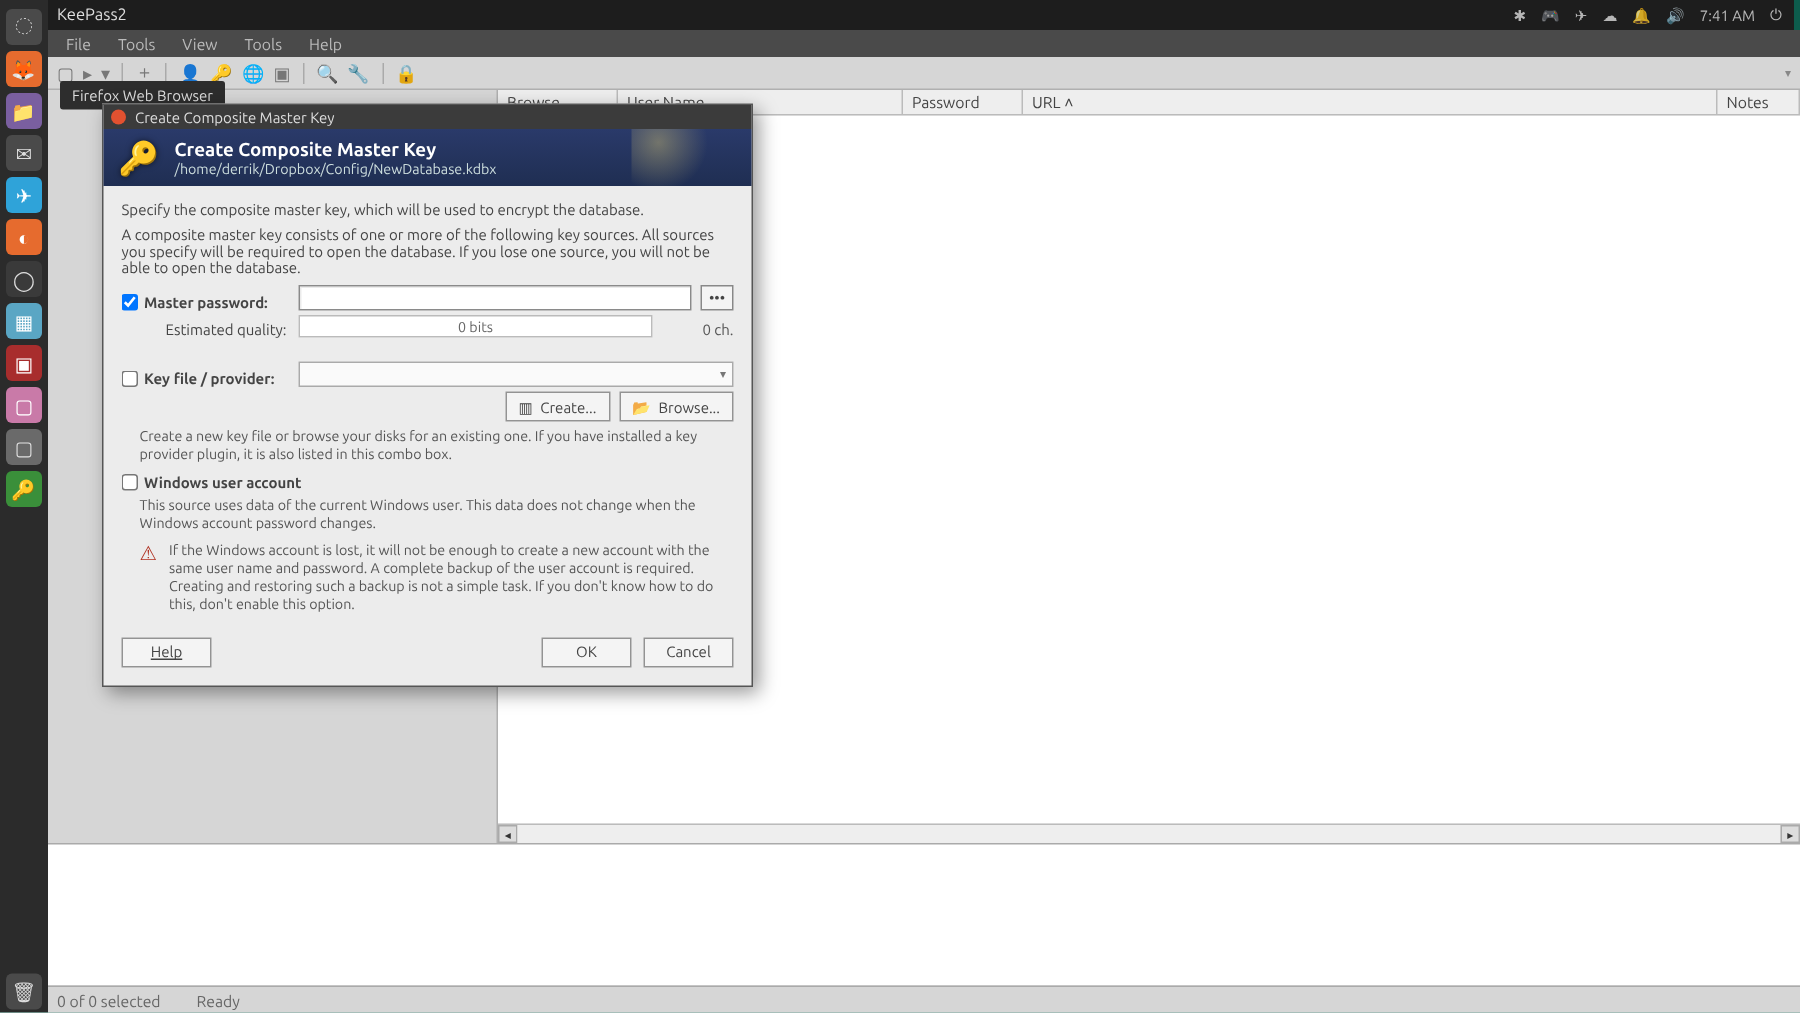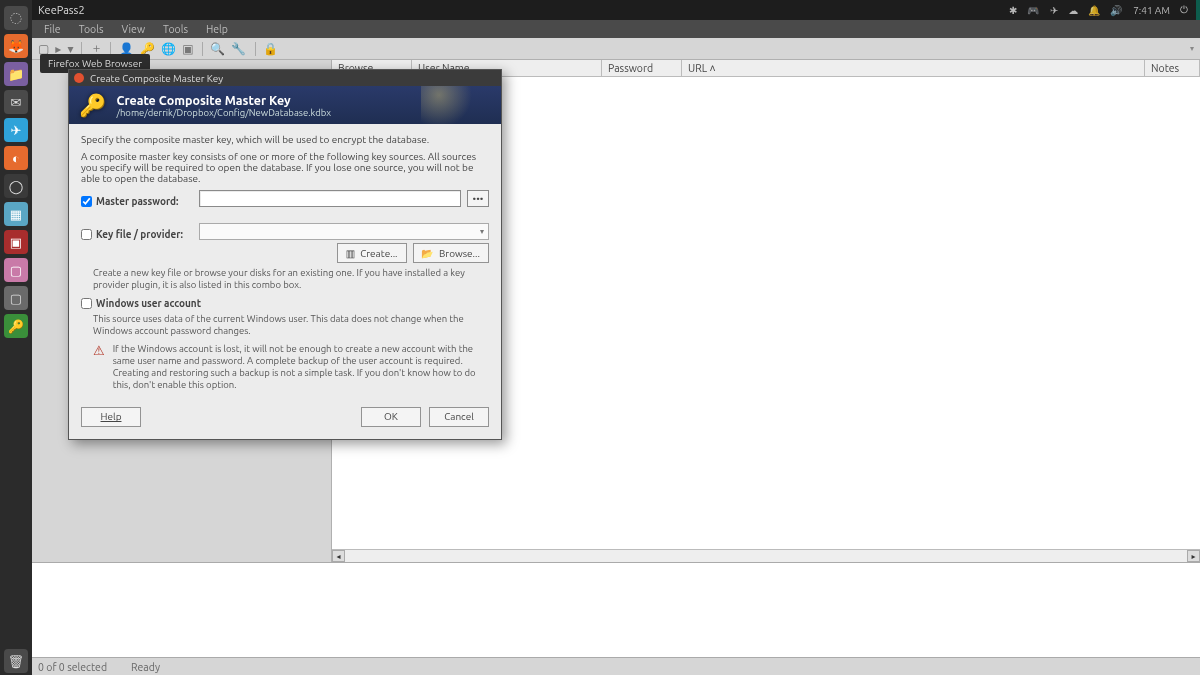--- a/index.html
+++ b/index.html
@@ -273,20 +273,27 @@
     <div class="form-row">
       <div class="lbl bold">
         <input type="checkbox" checked="" style="">
         <b>Master password:</b>
       </div>
       <div class="input"></div>
       <div class="dot-btn">•••</div>
     </div>
 
 
+    <div class="form-row">
+      <div class="lbl" style="justify-content:flex-end;padding-right:2px">
+        <span>Estimated quality:</span>
+      </div>
+      <div class="qual-bar">0 bits</div>
+      <div class="ch-count">0 ch.</div>
+    </div>
 
     <div class="form-row" style="margin-top:16px">
       <div class="lbl bold">
         <input type="checkbox" style="">
         <b>Key file / provider:</b>
       </div>
       <div class="combo"></div>
     </div>
 
     <div class="form-row">

